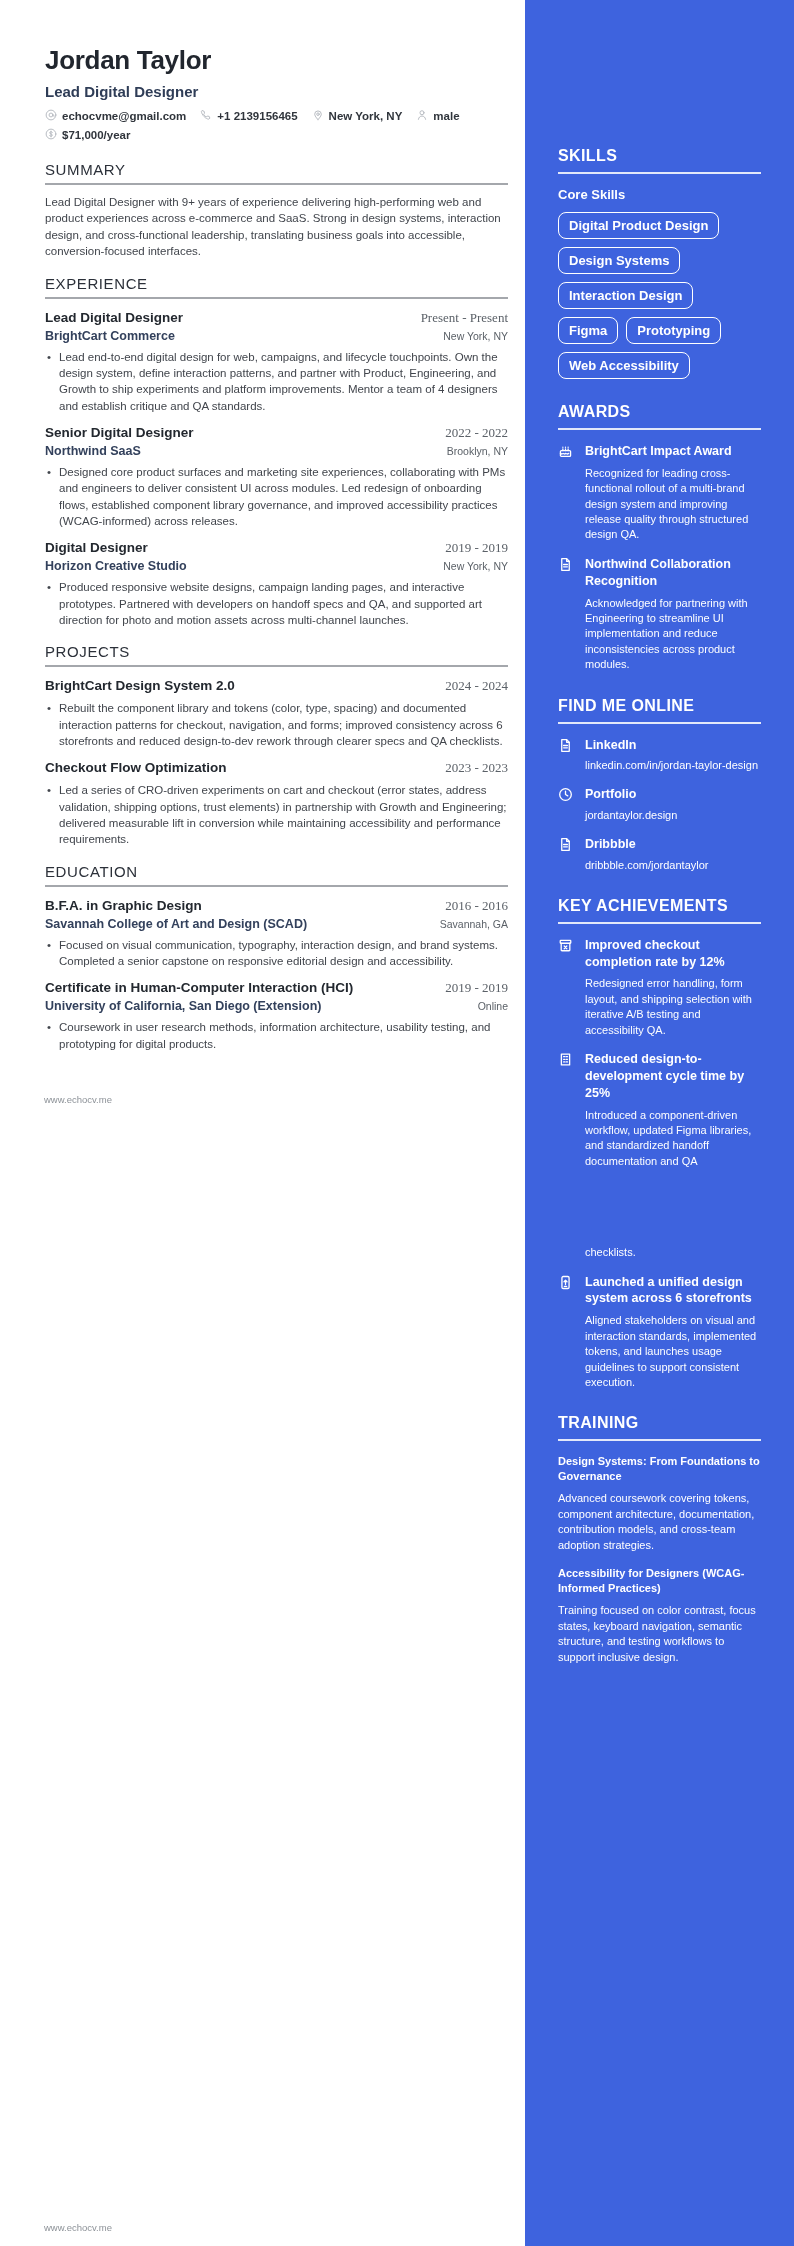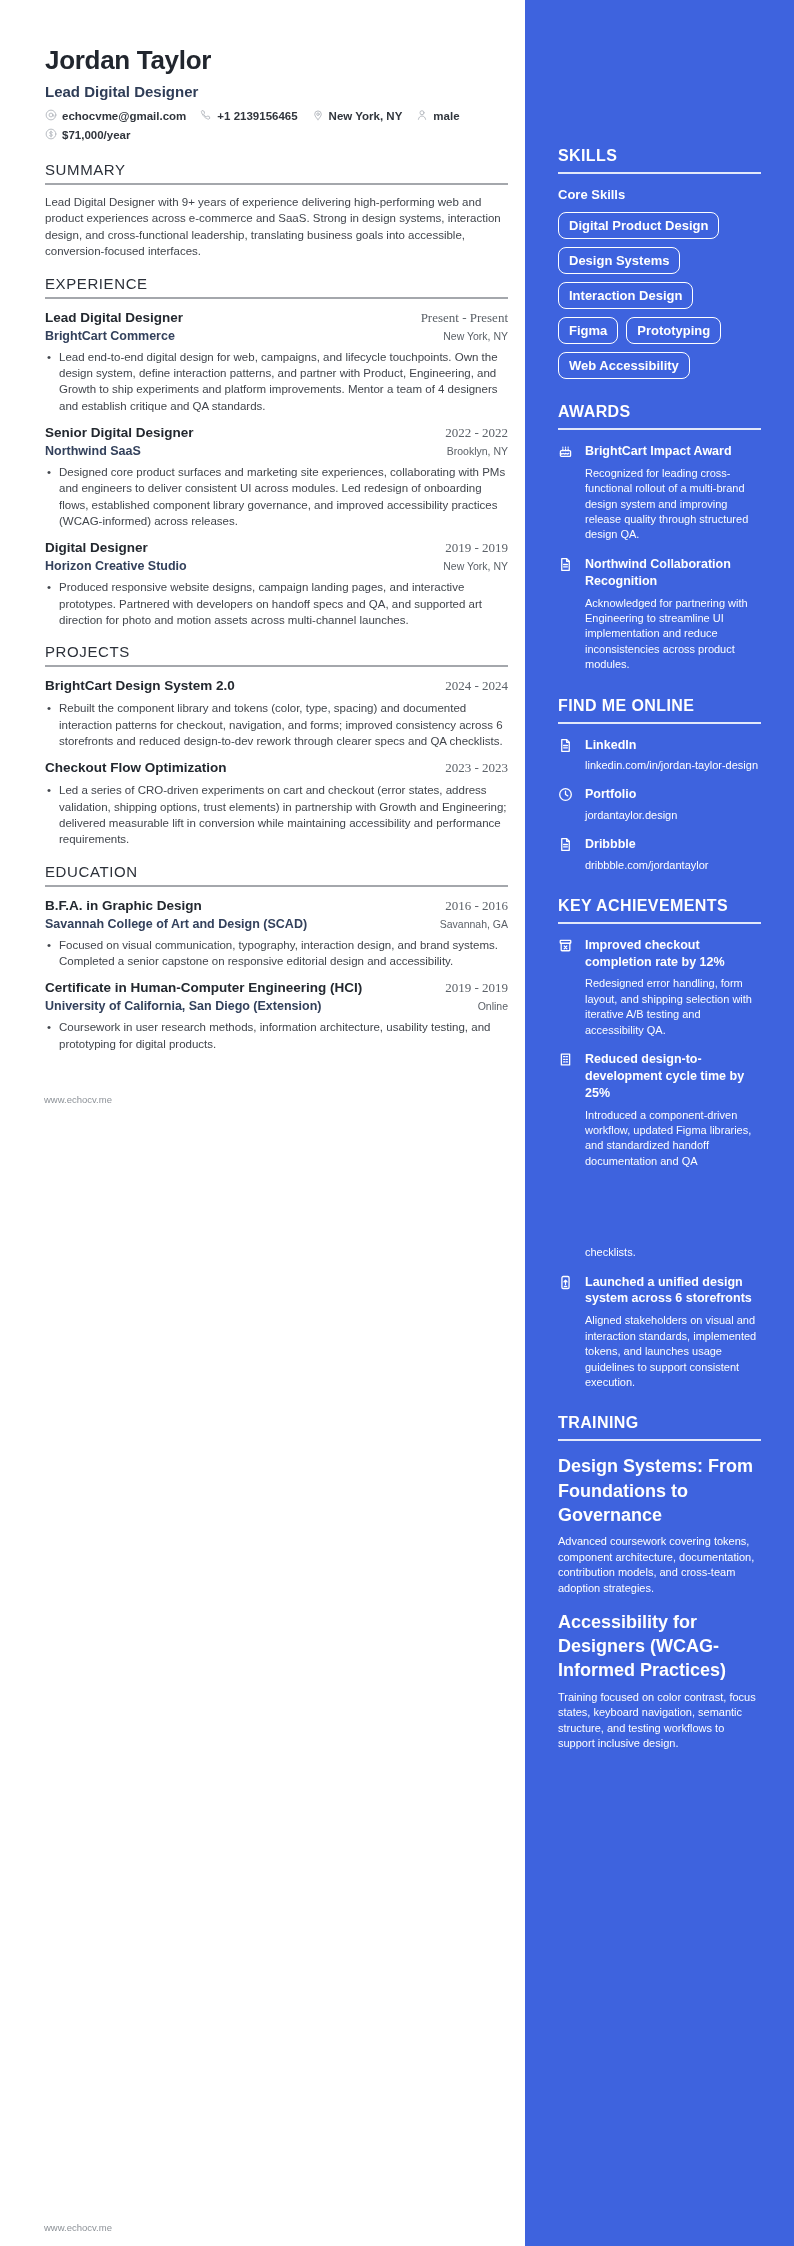--- a/index.html
+++ b/index.html
@@ -50,21 +50,21 @@
   .sb-item .icon-cell { flex:0 0 16px; padding-top:1px; }
   .sb-item svg { stroke:#ffffff; fill:none; stroke-width:1.4; stroke-linecap:round; stroke-linejoin:round; }
   .sb-item-body { flex:1; }
   .sb-item-title { font-size:12.5px; font-weight:700; line-height:1.35; }
   .sb-item-desc { font-size:11px; line-height:1.4; margin-top:6px; color:#fdfeff; }
   .sb-link-url { font-size:11px; line-height:1.35; margin-top:5px; }
 
   .page-break-spacer { height:70px; }
 
   .training-item { margin-top:13px; width:205px; }
-  .training-title { font-size:18px; font-weight:700; line-height:1.35; }
+  .training-title { font-size:11px; font-weight:700; line-height:1.35; }
   .training-desc { font-size:11px; line-height:1.42; margin-top:7px; }
 </style>
 </head>
 <body>
 
 <div class="resume">
 
   <div class="left-col">
 
     <div class="name">Jordan Taylor</div>
@@ -187,21 +187,21 @@
         </div>
         <div class="entry-row sub">
           <span class="entry-org">Savannah College of Art and Design (SCAD)</span>
           <span class="entry-loc">Savannah, GA</span>
         </div>
         <div class="bullet">Focused on visual communication, typography, interaction design, and brand systems. Completed a senior capstone on responsive editorial design and accessibility.</div>
       </div>
 
       <div class="entry">
         <div class="entry-row">
-          <span class="entry-title">Certificate in Human-Computer Engineering (HCI)</span>
+          <span class="entry-title">Certificate in Human-Computer Interaction (HCI)</span>
           <span class="entry-dates">2019 - 2019</span>
         </div>
         <div class="entry-row sub">
           <span class="entry-org">University of California, San Diego (Extension)</span>
           <span class="entry-loc">Online</span>
         </div>
         <div class="bullet">Coursework in user research methods, information architecture, usability testing, and prototyping for digital products.</div>
       </div>
     </div>
   </div>

